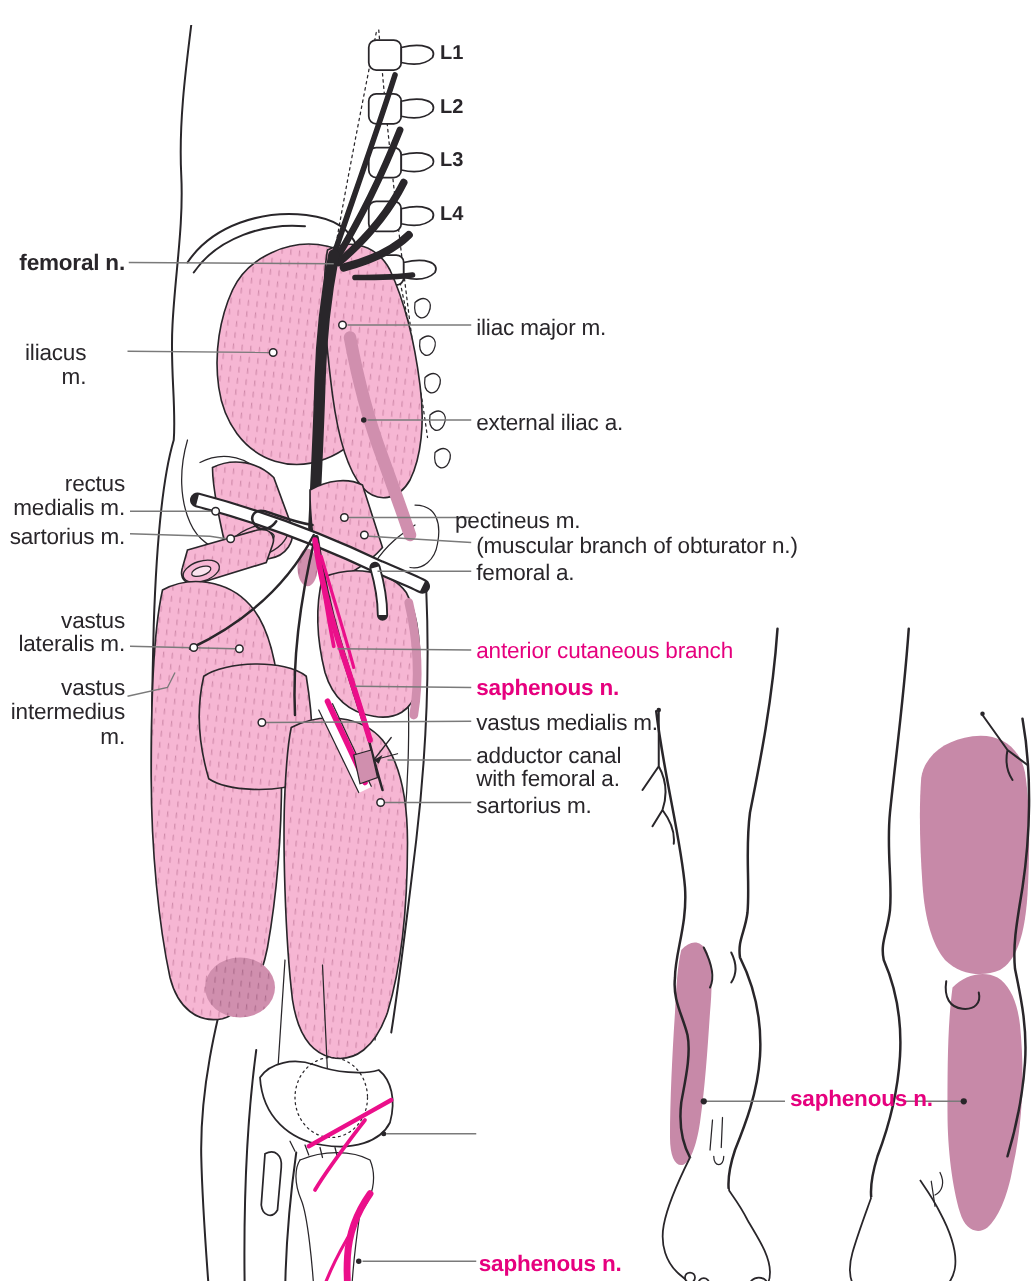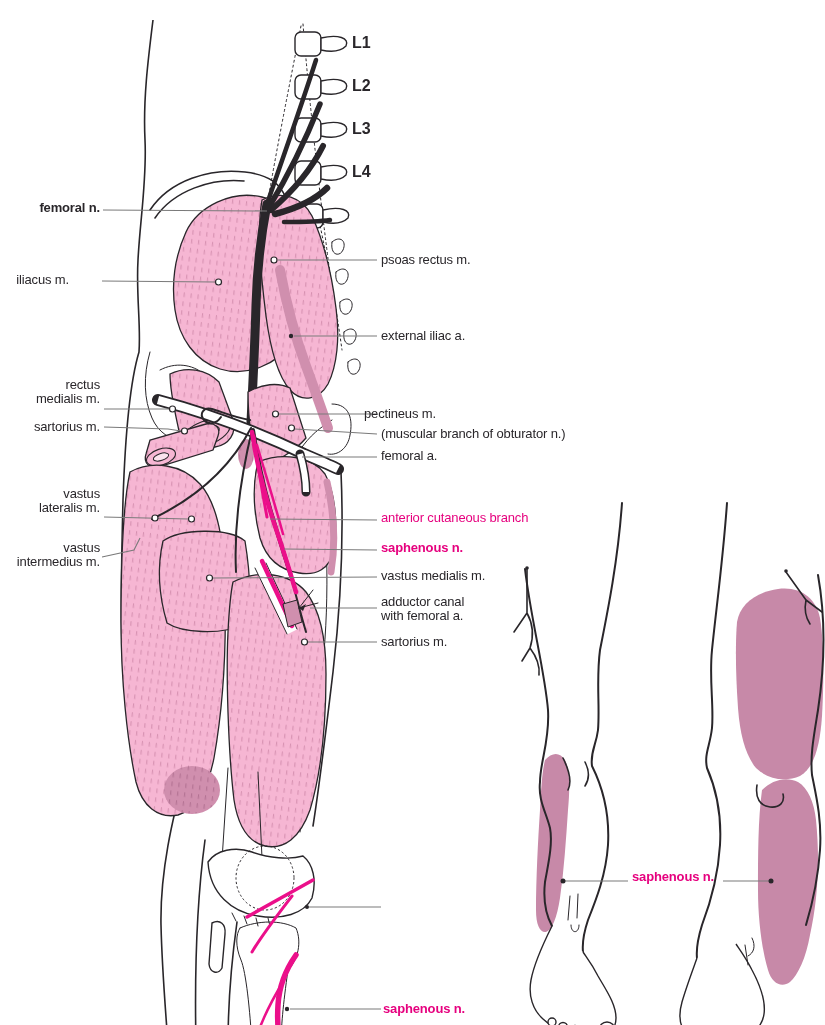--- a/index.html
+++ b/index.html
@@ -1,19 +1,19 @@
 <!DOCTYPE html>
 <html style="--muscle: #f6b6d3; --muscle-dark: #d08fae; --shade: #c789a8; --magenta: #e6007e; --nerve-magenta: #eb0f8a; --ink: #29262a; --leader: #7a7a7a;"><head>
 <meta charset="utf-8">
 <style>
   html,body{margin:0;padding:0;background:#fff;}
   .stage{position:relative;width:825px;height:1025px;background:#fff;overflow:hidden;
          font-family:"Liberation Sans",sans-serif;margin-top:20px;}
   svg{position:absolute;left:0;top:0;}
-  .label{position:absolute;font-size:13px;line-height:1.07;letter-spacing:-0.15px;
+  .label{position:absolute;font-size:18px;line-height:1.07;letter-spacing:-0.15px;
          color:var(--ink);white-space:pre-line;}
   .label.r{text-align:right;}
   .label.b{font-weight:bold;}
   .label.mag{color:var(--magenta);text-align:center;}
   .spine-label{font-size:16px;font-weight:600;letter-spacing:0;}
   
   .mus{fill:url(#mh);stroke:var(--ink);stroke-width:1.3;}
   .musflat{fill:var(--muscle);stroke:var(--ink);stroke-width:1.1;}
   .pmus{fill:var(--muscle);}
   .pmusd{fill:var(--muscle-dark);}
@@ -283,21 +283,21 @@
   </g>
 </svg>
 
 <div class="label spine-label" style="left:352px;top:14px">L1</div>
 <div class="label spine-label" style="left:352px;top:57px">L2</div>
 <div class="label spine-label" style="left:352px;top:100px">L3</div>
 <div class="label spine-label" style="left:352px;top:143px">L4</div>
 
 <div class="label r b" style="right:725px;top:181px">femoral n.</div>
 <div class="label r" style="right:756px;top:253px">iliacus m.</div>
-<div class="label" style="left:381px;top:233px">psoas rectus m.</div>
+<div class="label" style="left:381px;top:233px">iliac major m.</div>
 <div class="label" style="left:381px;top:309px">external iliac a.</div>
 <div class="label" style="left:364px;top:387px">pectineus m.</div>
 <div class="label" style="left:381px;top:407px">(muscular branch of obturator n.)</div>
 <div class="label" style="left:381px;top:429px">femoral a.</div>
 <div class="label r" style="right:725px;top:358px">rectus
 medialis m.</div>
 <div class="label r" style="right:725px;top:400px">sartorius m.</div>
 <div class="label r" style="right:725px;top:467px">vastus
 lateralis m.</div>
 <div class="label r" style="right:725px;top:521px">vastus

